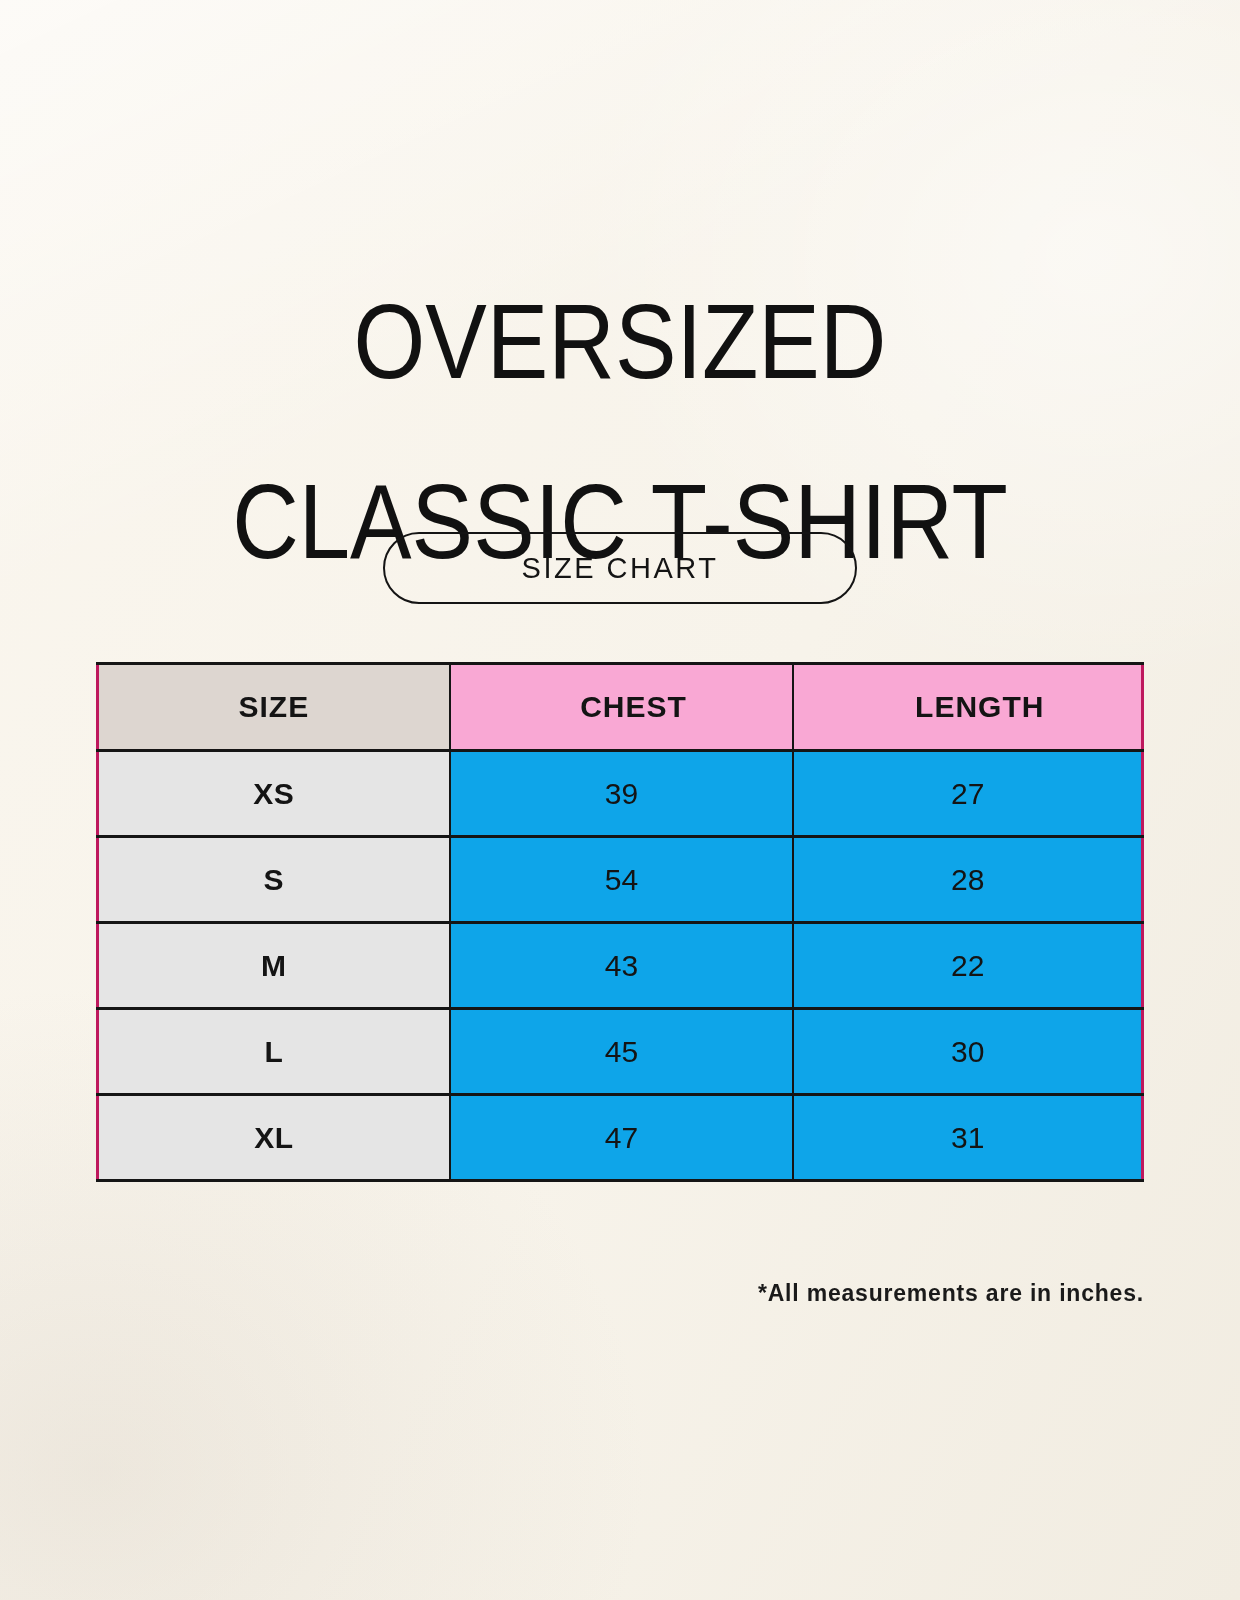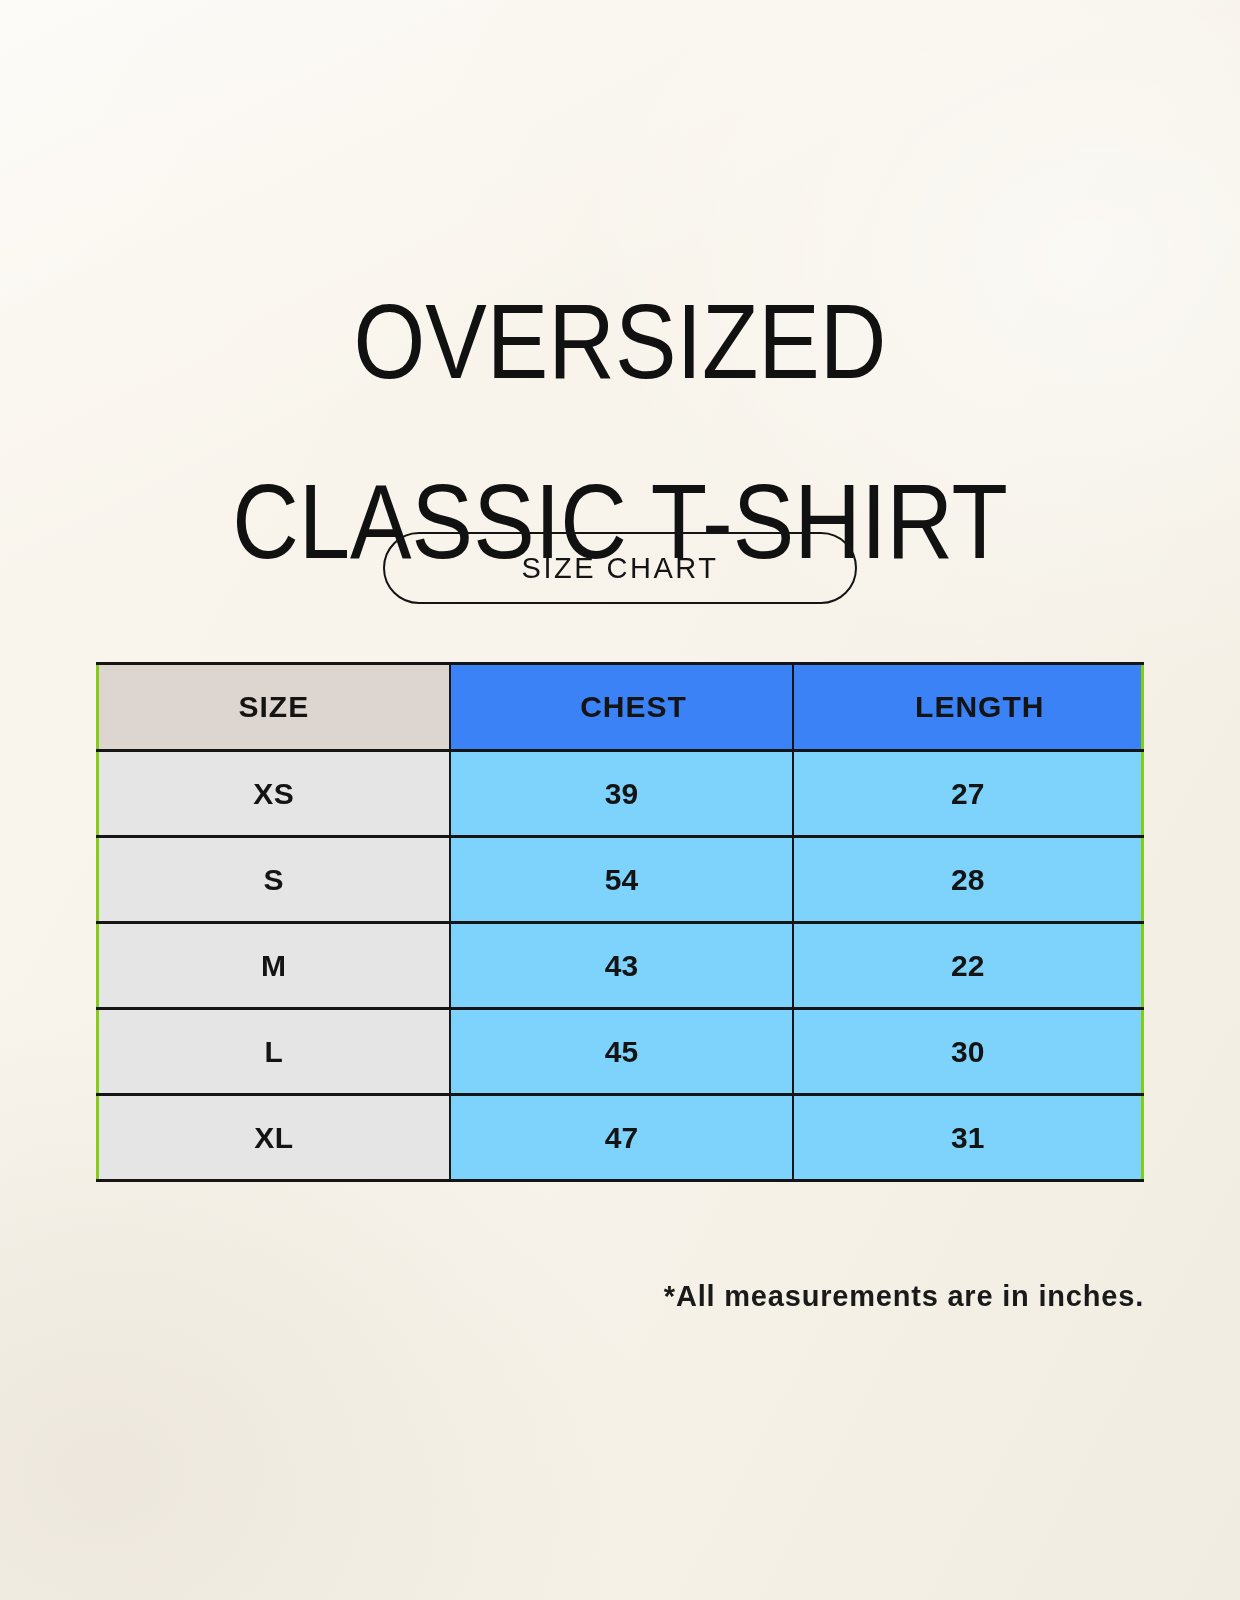--- a/index.html
+++ b/index.html
@@ -51,35 +51,35 @@
     table-layout:fixed;
   }
   .size-table th, .size-table td {
     border-top:3px solid #151515;
     border-bottom:3px solid #151515;
     border-left:2px solid #151515;
     border-right:2px solid #151515;
     text-align:center;
     vertical-align:middle;
   }
-  .size-table { border:3px solid #84cc16; }
+  .size-table { border:3px solid #be185d; }
   .size-table th { height:87px; font-size:30px; font-weight:700; letter-spacing:1px; }
   .size-table td { height:86px; font-size:30px; }
   .col-1 { width:33.7%; }
   .col-2 { width:32.9%; }
   .col-3 { width:33.4%; }
   th.hdr-size   { background:#ddd6d0; }
-  th.hdr-accent { background:#3b82f6;padding-left:24px; }
+  th.hdr-accent { background:#f9a8d4;padding-left:24px; }
   td.size-cell  { background:#e5e5e5; font-weight:700; letter-spacing:0.5px; }
-  td.num-cell   { background:#7dd3fc; font-weight:700; }
+  td.num-cell   { background:#0ea5e9; font-weight:400; }
 
   .footnote {
     position:absolute;
     top:1280px; right:96px;
-    font-size:29px;
+    font-size:23px;
     font-weight:600;
     letter-spacing:0.8px;
     color:#1a1a1a;
   }
 </style>
 </head>
 <body>
 
 <h1 class="title"><span>OVERSIZED</span><br>
 <span>CLASSIC T-SHIRT</span></h1>

